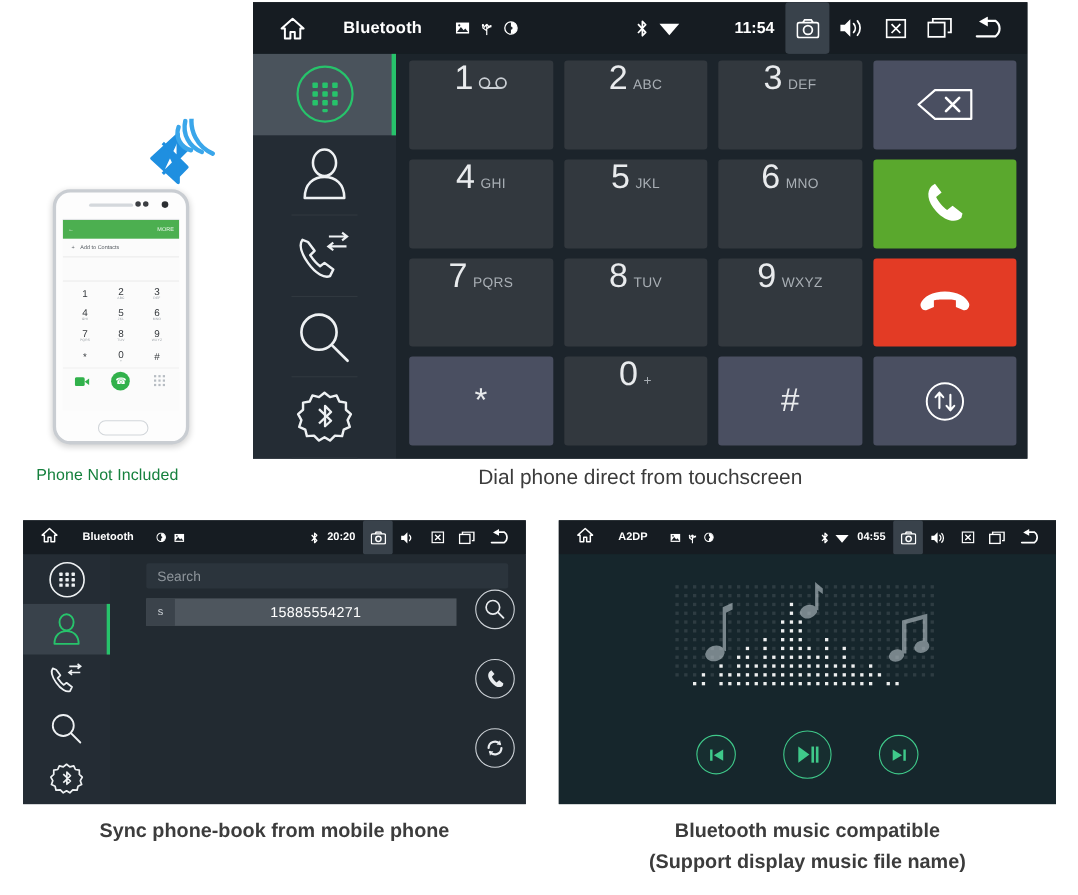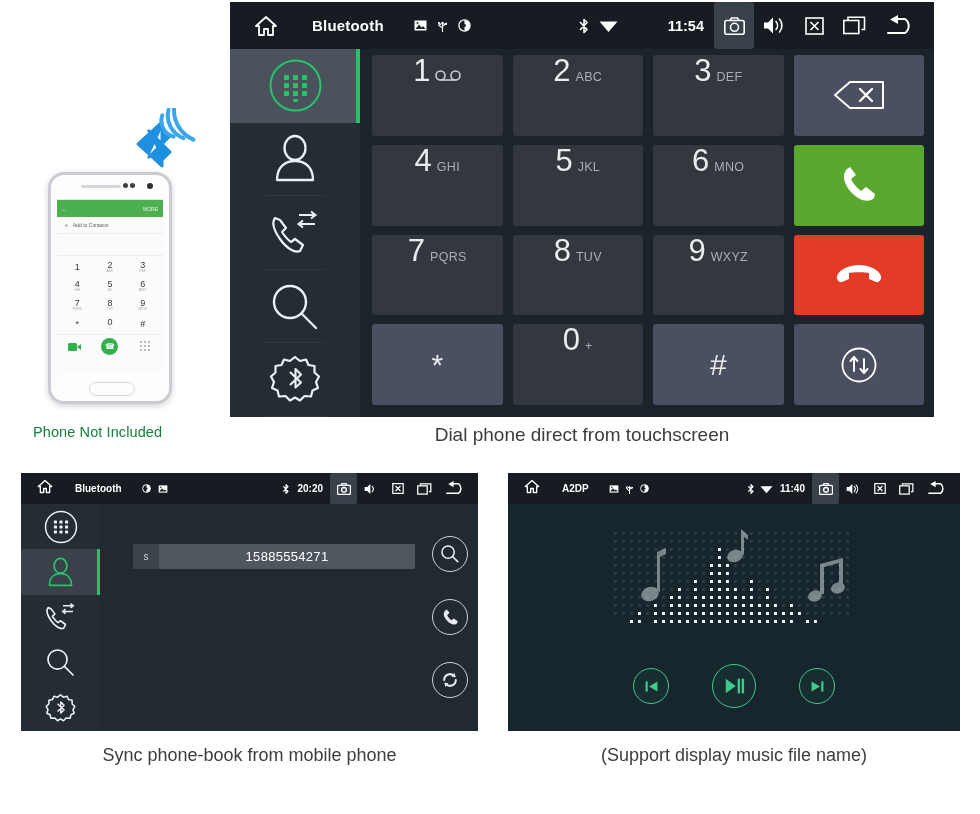--- a/index.html
+++ b/index.html
@@ -207,21 +207,21 @@
   .mc.lg{ width:44px; height:44px; }
 
   #caption-bl{
     position:absolute; left:21px; top:742px; width:457px;
     text-align:center; font-size:18px; color:#3c3c3c; line-height:1.55;
   }
   #caption-br{
     position:absolute; left:508px; top:742px; width:452px;
     text-align:center; font-size:18px; color:#3c3c3c; line-height:1.55;
   }
-  .cap-l2{ display:block; }
+  .cap-l2{ display:block;font-weight:bold; }
 </style>
 </head>
 <body>
 
 <div id="top-section">
 
   <div id="phone-block">
 
     <svg id="bt-wave" viewBox="0 0 78 72">
       <path d="M20 36 L44 14 L44 58 L20 36 Z M30 22 L52 44 L44 52 M30 50 L52 28 L44 20" fill="#1f8fe0" stroke="#1f8fe0" stroke-width="3" stroke-linejoin="round"></path>
@@ -631,20 +631,21 @@
       </div>
       <div class="bl-rail-item">
         <svg width="31" height="31" viewBox="0 0 52 52">
           <path d="M26 3 L31 7 L37 5.5 L39.5 11 L45.5 12 L45.5 18.5 L50 22.5 L47 28 L49 34 L43.5 36.5 L42 42.5 L35.5 42 L31 46.5 L26 43.5 L21 46.5 L16.5 42 L10 42.5 L8.5 36.5 L3 34 L5 28 L2 22.5 L6.5 18.5 L6.5 12 L12.5 11 L15 5.5 L21 7 Z" fill="none" stroke="#eef1f3" stroke-width="2.6" stroke-linejoin="round"></path>
           <path d="M21 18 L32 28.5 L26.5 33.5 L26.5 15 L32 20.5 L21 31" fill="none" stroke="#eef1f3" stroke-width="2.5" stroke-linejoin="round"></path>
         </svg>
       </div>
     </div>
 
     <div class="bl-main">
+      <div id="bl-search">Search</div>
 
       <div id="bl-contact-row">
         <span id="bl-avatar">s</span>
         <span id="bl-number">15885554271</span>
       </div>
 
       <div class="bl-circle" style="top:32px">
         <svg width="20" height="20" viewBox="0 0 52 52">
           <circle cx="21" cy="21" r="16" fill="none" stroke="#e9ecef" stroke-width="4"></circle>
           <path d="M32.5 32.5 L46 46" stroke="#e9ecef" stroke-width="4.5" stroke-linecap="round"></path>
@@ -692,21 +693,21 @@
           <circle cx="6.5" cy="6.5" r="1.5" fill="#161c22"></circle>
         </svg>
     </span>
     <span class="r">
       <svg width="8" height="12" viewBox="0 0 12 18">
           <path d="M2 5 L9 12.5 L6 15.5 L6 2.5 L9 5.5 L2 13" stroke="#fff" stroke-width="1.8" fill="none" stroke-linejoin="round"></path>
         </svg>
       <svg width="13" height="10" viewBox="0 0 19 15" style="margin-left:5px">
           <path d="M0.5 3.5 L9.5 14 L18.5 3.5 Z" fill="#fff"></path>
         </svg>
-      <span class="clk">11:40</span>
+      <span class="clk">04:55</span>
       <span class="sb2btn hl">
         <svg width="14" height="12" viewBox="0 0 21 18">
             <rect x="0.8" y="3.5" width="19.4" height="13.7" rx="2" fill="none" stroke="#fff" stroke-width="2"></rect>
             <path d="M6 3.5 L7.5 1 L13.5 1 L15 3.5" fill="none" stroke="#fff" stroke-width="2"></path>
             <circle cx="10.5" cy="10.3" r="3.6" fill="none" stroke="#fff" stroke-width="2"></circle>
           </svg>
       </span>
       <span class="sb2btn">
         <svg width="14" height="12" viewBox="0 0 22 19">
             <path d="M1 6.5 L5 6.5 L10 1.5 L10 17.5 L5 12.5 L1 12.5 Z" fill="#fff"></path>
@@ -1202,14 +1203,15 @@
       </div>
     </div>
   </div>
 </div>
 
 <div id="caption-bl">
   <span class="cap-l2">Sync phone-book from mobile phone</span>
 </div>
 
 <div id="caption-br">
+  <span class="cap-l2">Bluetooth music compatible</span>
   <span class="cap-l2">(Support display music file name)</span>
 </div>
 
 </body></html>

